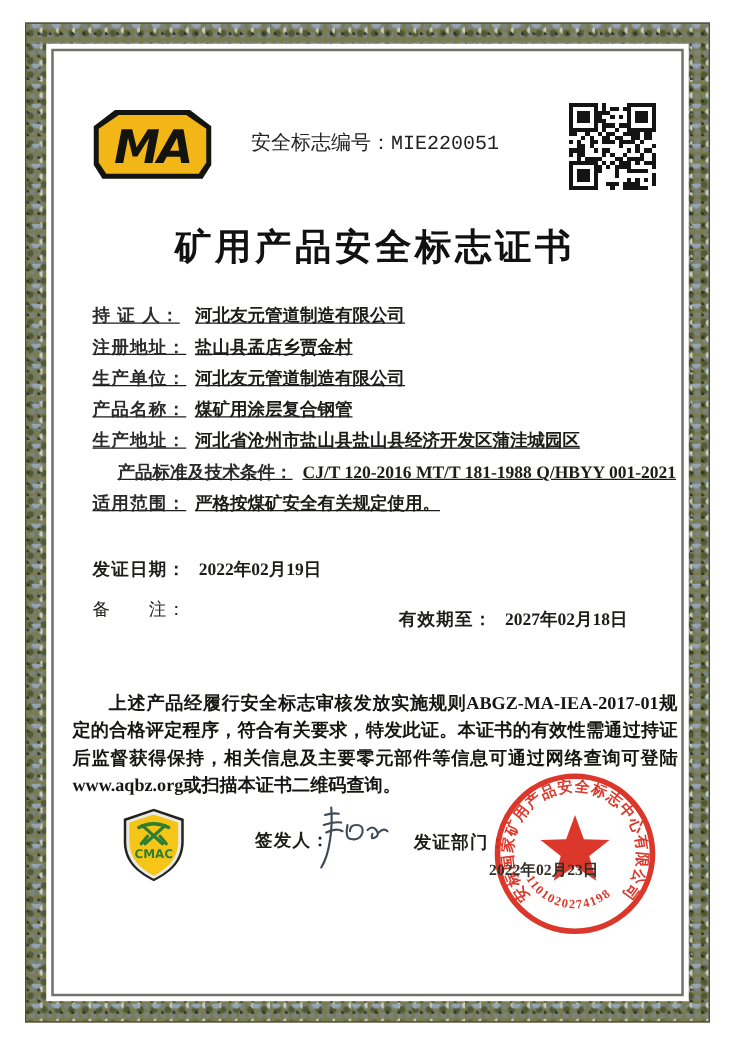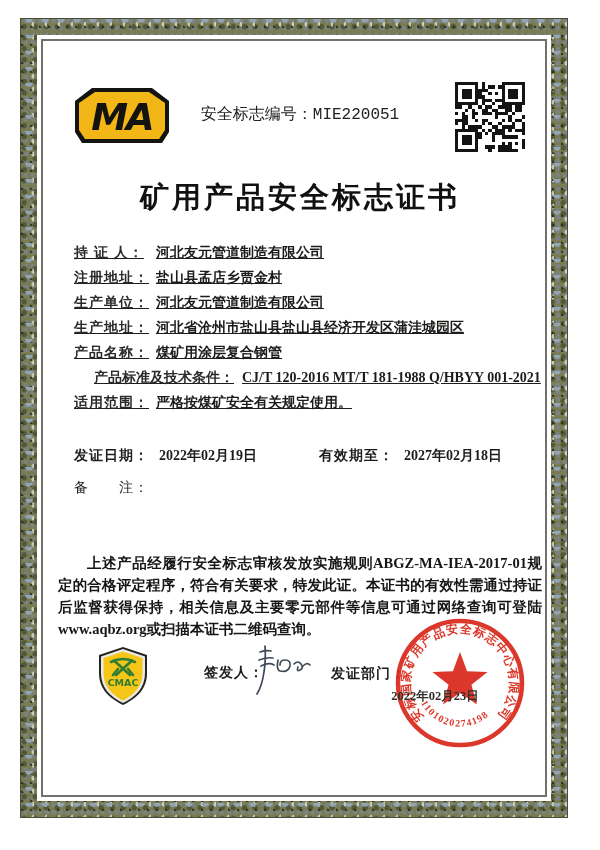--- a/index.html
+++ b/index.html
@@ -36,21 +36,21 @@
     font-size:29px;letter-spacing:3px;color:#111;}
   
   .fields{position:absolute;left:74px;top:244px;width:470px;text-decoration:underline;}
   .frow{display:flex;align-items:baseline;height:25px;font-size:14px;}
   .frow .lbl{flex:none;width:82px;font-weight:bold;color:#2b2b2b;letter-spacing:1px;}
   .frow.wide .lbl{width:auto;margin-right:8px;letter-spacing:0;margin-left:20px;}
   .frow .val{font-family:"Liberation Serif","DejaVu Serif",serif;font-weight:bold;color:#1c1c1a;}
   .dates{position:absolute;top:447px;left:74px;width:470px;display:flex;font-size:14px;}
   .dates .lbl{font-weight:bold;letter-spacing:1px;}
   .dates .val{font-family:Liberation Serif, serif;font-weight:bold;margin-left:10px;}
-  .valid-group{margin-left:62px;display:flex;}
+  .valid-group{margin-left:62px;display:flex;margin-top:40px;}
   .remark{position:absolute;top:479px;left:74px;font-size:14px;font-weight:normal;letter-spacing:1px;}
   
   .statement{position:absolute;left:58px;top:552px;width:484px;
     font-family:"Liberation Serif","DejaVu Serif",serif;font-weight:bold;
     font-size:14.5px;line-height:22px;text-align:justify;text-indent:2em;color:#161614;}
   
   .cmac{position:absolute;left:96px;top:646px;width:54px;height:60px;}
   .signer-lbl{position:absolute;left:204px;top:664px;font-size:14px;font-weight:bold;letter-spacing:1px;}
   .signature{position:absolute;left:240px;top:638px;width:82px;height:62px;}
   .dept-lbl{position:absolute;left:331px;top:665px;font-size:14px;font-weight:bold;letter-spacing:1px;}
@@ -236,26 +236,26 @@
   </div>
   <div class="frow">
     <span class="lbl">注册地址：</span>
     <span class="val">盐山县孟店乡贾金村</span>
   </div>
   <div class="frow">
     <span class="lbl">生产单位：</span>
     <span class="val">河北友元管道制造有限公司</span>
   </div>
   <div class="frow">
+    <span class="lbl">产品名称：</span>
+    <span class="val">煤矿用涂层复合钢管</span>
+  </div>
+  <div class="frow">
     <span class="lbl">生产地址：</span>
     <span class="val">河北省沧州市盐山县盐山县经济开发区蒲洼城园区</span>
-  </div>
-  <div class="frow">
-    <span class="lbl">产品名称：</span>
-    <span class="val">煤矿用涂层复合钢管</span>
   </div>
   <div class="frow wide">
     <span class="lbl">产品标准及技术条件：</span>
     <span class="val">CJ/T 120-2016 MT/T 181-1988 Q/HBYY 001-2021</span>
   </div>
   <div class="frow">
     <span class="lbl">适用范围：</span>
     <span class="val">严格按煤矿安全有关规定使用。</span>
   </div>
 </div>

